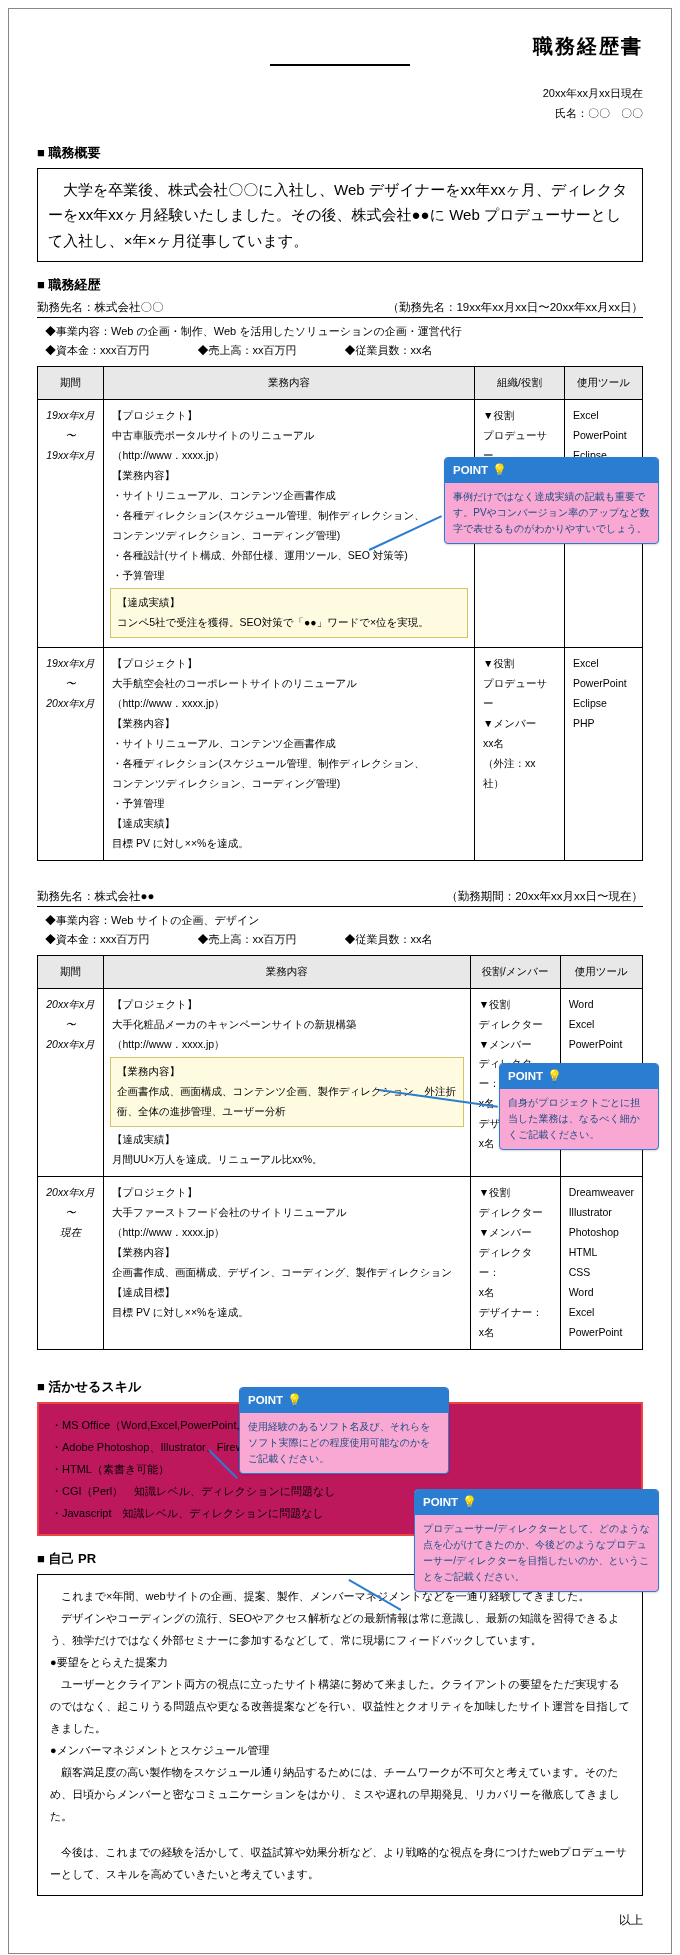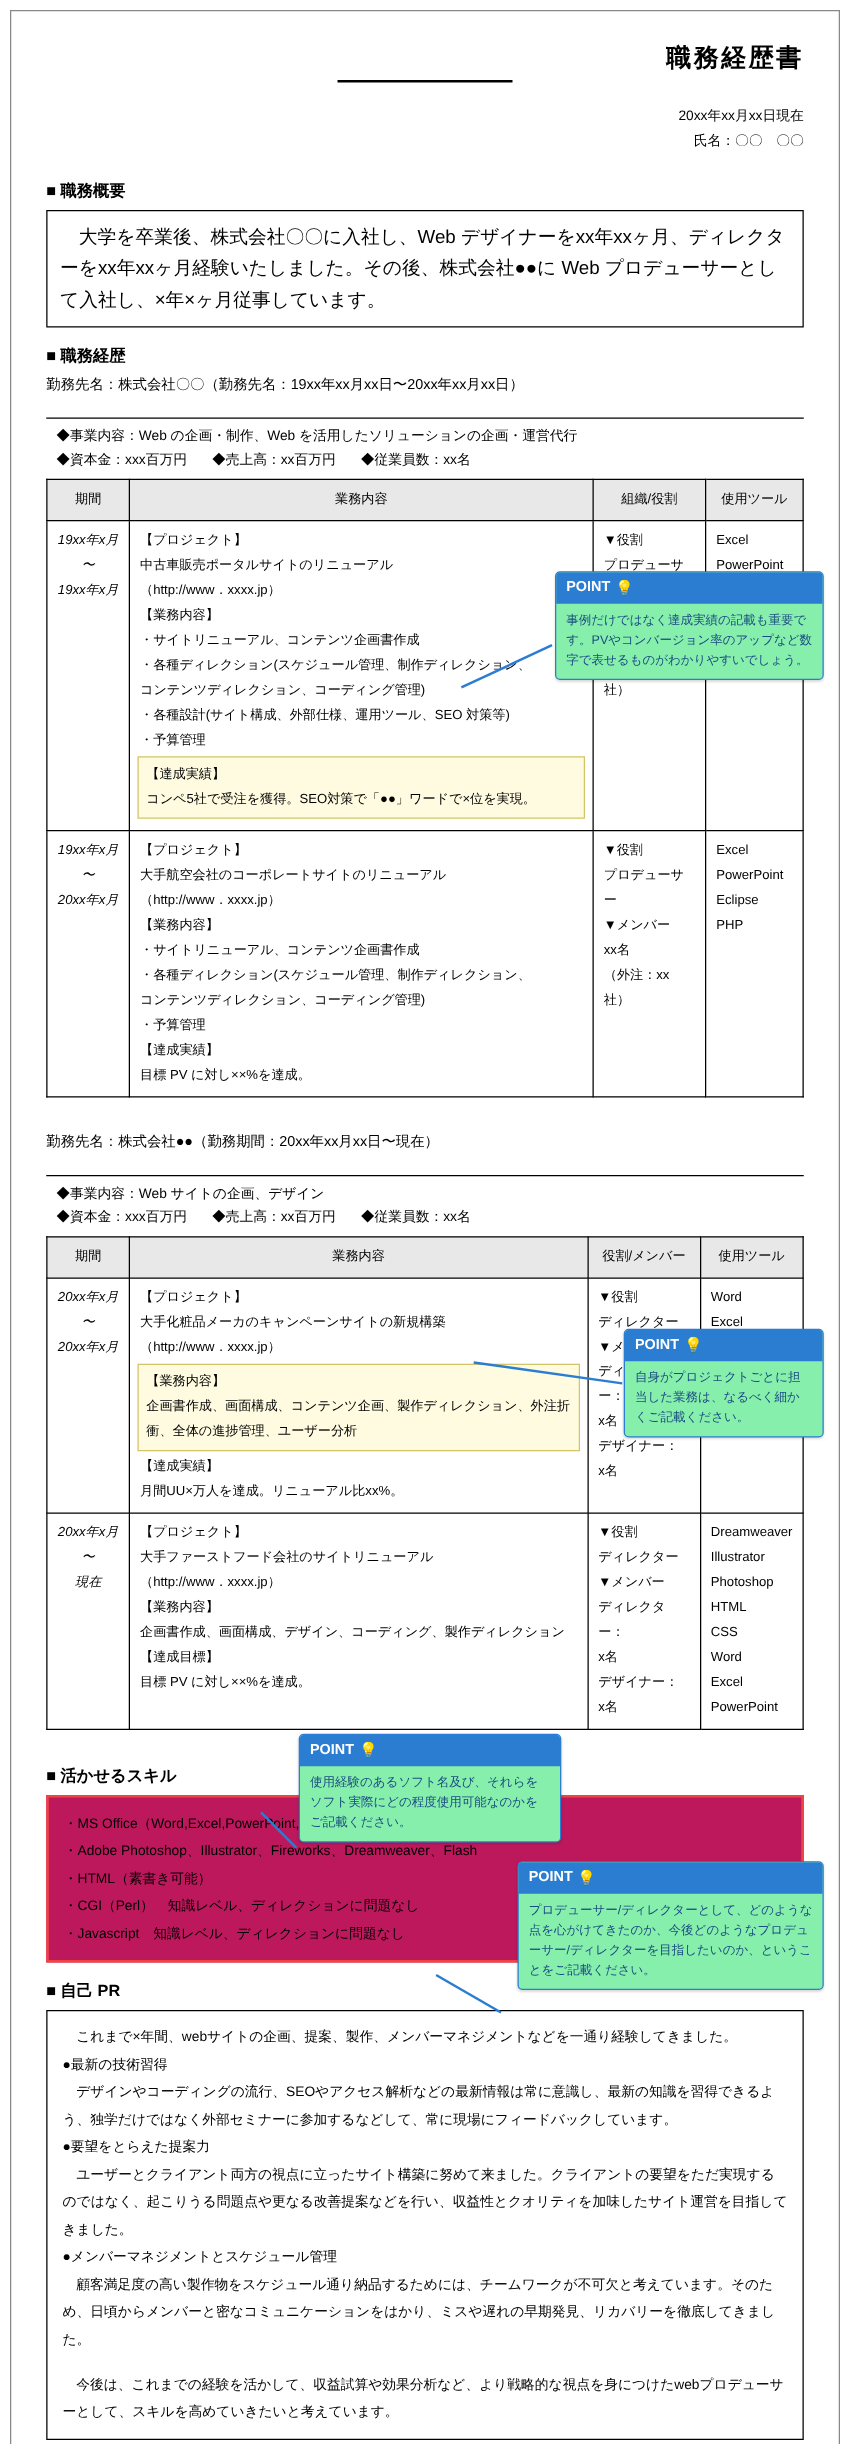--- a/index.html
+++ b/index.html
@@ -5,37 +5,37 @@
   * { box-sizing: border-box; margin: 0; padding: 0; }
   body { font-family: "Hiragino Sans", "Meiryo", sans-serif; background: #fff; width: 680px; }
   .page { border: 1px solid #888; margin: 8px; padding: 24px 28px; position: relative; }
   .title { text-align: right; font-size: 20px; font-weight: bold; letter-spacing: 2px; margin-bottom: 4px; }
   .title-underline { width: 140px; height: 2px; background: #000; margin: 0 auto 18px; }
   .date-name { text-align: right; font-size: 11px; line-height: 1.8; margin-bottom: 20px; }
   .section-hd { font-size: 13px; font-weight: bold; margin: 14px 0 6px; }
   .section-hd::before { content: "■ "; }
   .outline-box { border: 1px solid #000; padding: 8px 10px; font-size: 15px; line-height: 1.7; }
   .career-block { margin-bottom: 28px; }
-  .workplace-row { display: flex; border-bottom: 1px solid #000; font-size: 11.5px; padding-bottom: 19px; margin-bottom: 6px; }
+  .workplace-row { display: flex; justify-content: space-between; border-bottom: 1px solid #000; font-size: 11.5px; padding-bottom: 2px; margin-bottom: 6px; }
   .workplace-row .left { font-weight: normal; }
   .workplace-row .right { }
   .meta-line { font-size: 11px; margin: 4px 0 4px 8px; }
-  .meta-row { display: flex; gap: 20px; font-size: 11px; margin: 4px 0 8px 8px; }
+  .meta-row { display: flex; gap: 48px; font-size: 11px; margin: 4px 0 8px 8px; }
   .meta-row span::before { content: "◆"; }
   table.ct { width: 100%; border-collapse: collapse; font-size: 10.5px; }
   table.ct th, table.ct td { border: 1px solid #000; padding: 6px 8px; vertical-align: top; line-height: 1.9; }
   table.ct th { background: #e8e8e8; text-align: center; font-weight: normal; }
   table.ct td.period { width: 66px; text-align: center; font-style: italic; }
   table.ct td.role { width: 90px; }
   table.ct td.tools { width: 78px; }
   .hl-yellow { background: #fffbe0; border: 1px solid #d4c468; padding: 4px 6px; margin: 3px -2px; }
   .skills-box { border: 2px solid #ef4444; background: #be185d; padding: 10px 12px; font-size: 11px; line-height: 2.0; }
   .pr-box { border: 1px solid #000; padding: 10px 12px; font-size: 11px; line-height: 2.0; }
   .closing { text-align: right; font-size: 12px; margin-top: 16px; }
-  .callout { position: absolute; width: 215px; background: #86efac; border: 1px solid #2a7dd1; border-radius: 4px; font-size: 10px; line-height: 1.6; z-index: 10; box-shadow: 0 1px 2px rgba(0,0,0,.15);}
+  .callout { position: absolute; width: 215px; background: #f9a8d4; border: 1px solid #2a7dd1; border-radius: 4px; font-size: 10px; line-height: 1.6; z-index: 10; box-shadow: 0 1px 2px rgba(0,0,0,.15);}
   .callout-hd { background: #2a7dd1; color: #fff; font-weight: bold; font-size: 11.5px; padding: 3px 8px; border-radius: 3px 3px 0 0; display:flex; align-items:center; gap:4px;}
   .callout-hd .bulb { font-size:12px; }
   .callout-body { padding: 6px 8px; color: #1a4d80; }
   .callout-line { position:absolute; background:#2a7dd1; height:1.5px; z-index:9; transform-origin: left center;}
 </style>
 </head>
 <body>
 
 <div class="page">
 
@@ -204,21 +204,20 @@
     <div>・MS Office（Word,Excel,PowerPoint,Access）</div>
     <div>・Adobe Photoshop、Illustrator、Fireworks、Dreamweaver、Flash</div>
     <div>・HTML（素書き可能）</div>
     <div>・CGI（Perl）　知識レベル、ディレクションに問題なし</div>
     <div>・Javascript　知識レベル、ディレクションに問題なし</div>
   </div>
 
   <div class="section-hd">自己 PR</div>
   <div class="pr-box">
     <div>　これまで×年間、webサイトの企画、提案、製作、メンバーマネジメントなどを一通り経験してきました。</div>
-    <div>●最新の技術習得</div>
     <div>　デザインやコーディングの流行、SEOやアクセス解析などの最新情報は常に意識し、最新の知識を習得できるよう、独学だけではなく外部セミナーに参加するなどして、常に現場にフィードバックしています。</div>
     <div>●要望をとらえた提案力</div>
     <div>　ユーザーとクライアント両方の視点に立ったサイト構築に努めて来ました。クライアントの要望をただ実現するのではなく、起こりうる問題点や更なる改善提案などを行い、収益性とクオリティを加味したサイト運営を目指してきました。</div>
     <div>●メンバーマネジメントとスケジュール管理</div>
     <div>　顧客満足度の高い製作物をスケジュール通り納品するためには、チームワークが不可欠と考えています。そのため、日頃からメンバーと密なコミュニケーションをはかり、ミスや遅れの早期発見、リカバリーを徹底してきました。</div>
     <div style="height:14px"></div>
     <div>　今後は、これまでの経験を活かして、収益試算や効果分析など、より戦略的な視点を身につけたwebプロデューサーとして、スキルを高めていきたいと考えています。</div>
   </div>
 
   <div class="closing">以上</div>

